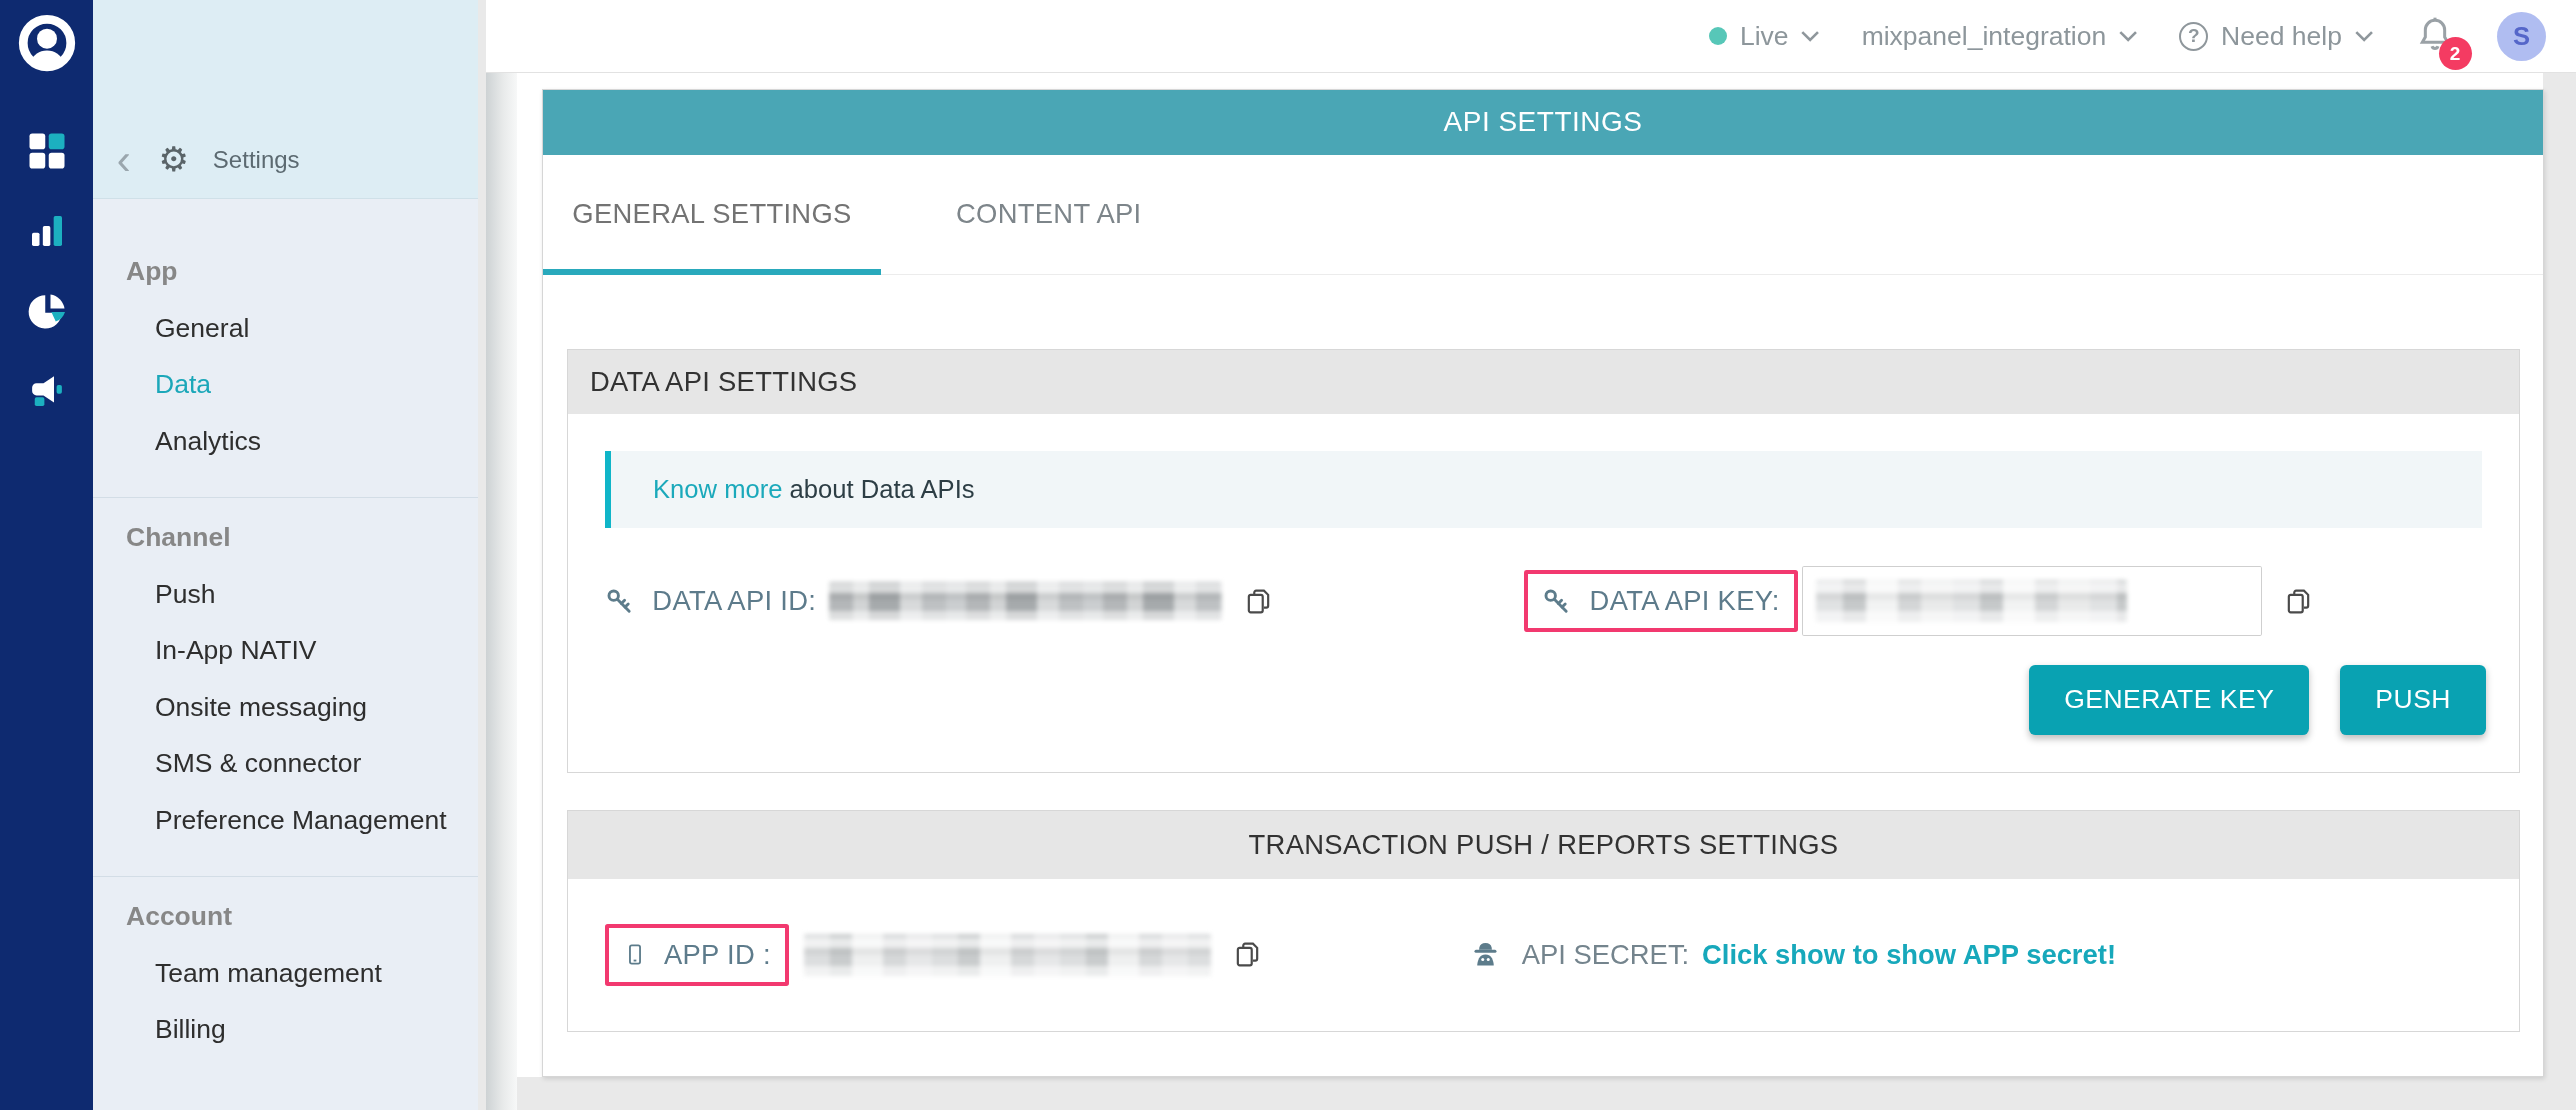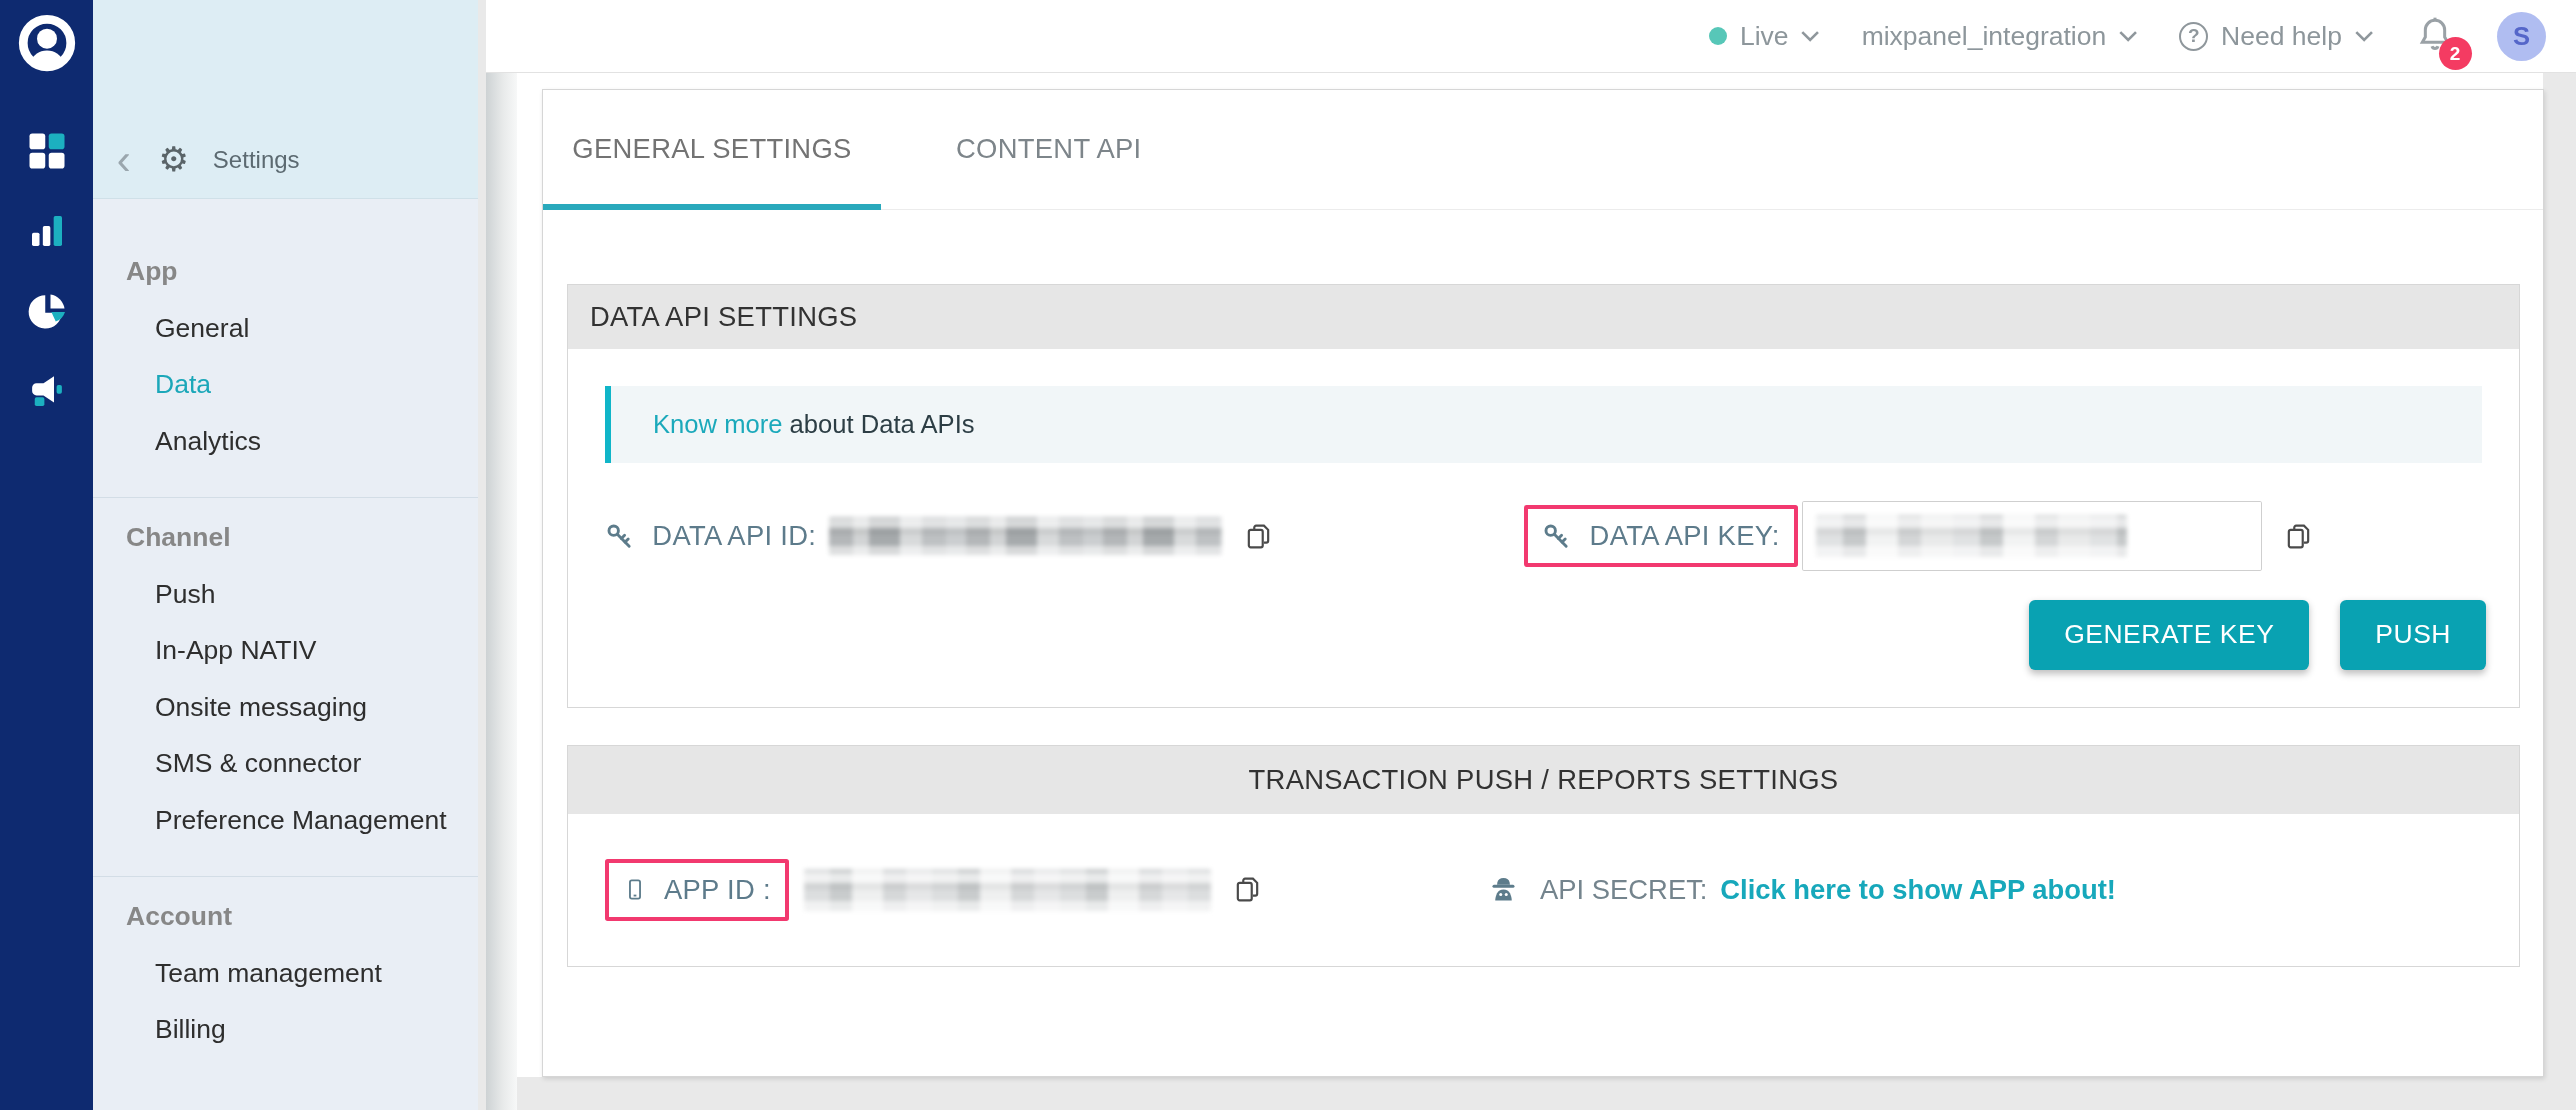--- a/index.html
+++ b/index.html
@@ -261,20 +261,21 @@
         </div>
         <div class="avatar">S</div>
       </div>
     </div>
 
     <div class="main-body">
       <div class="scroll-strip"></div>
       <div class="white-sheet"></div>
 
       <div class="card">
+        <div class="card-titlebar">API SETTINGS</div>
 
         <div class="tabs">
           <div class="tab active">GENERAL SETTINGS</div>
           <div class="tab inactive">CONTENT API</div>
         </div>
 
         <div class="section-box box1">
           <div class="section-head left">DATA API SETTINGS</div>
 
           <div class="info-strip">
@@ -359,21 +360,21 @@
               <svg viewBox="0 0 24 24" width="33" height="33">
                 <g fill="#5d7c8b">
                   <path d="M12 3.6 c-2.6 0 -4.1 1.3 -4.4 3.1 L7.3 8.6 h9.4 l-.3 -1.9 C16.1 4.9 14.6 3.6 12 3.6 Z"></path>
                   <rect x="4" y="8.6" width="16" height="2.2" rx="1.1"></rect>
                   <path d="M12 12 c2.2 0 3.9 1.1 4.7 2.8 c.9 2 1.3 3.7 1.3 5.2 H6 c0 -1.5 .4 -3.2 1.3 -5.2 C8.1 13.1 9.8 12 12 12 Z"></path>
                 </g>
                 <circle cx="10" cy="15.6" r="1.1" fill="#ffffff"></circle>
                 <circle cx="14" cy="15.6" r="1.1" fill="#ffffff"></circle>
               </svg>
               <span class="secret-label">API SECRET:</span>
-              <a class="secret-link">Click here to show APP about!</a>
+              <a class="secret-link">Click show to show APP secret!</a>
             </div>
           </div>
         </div>
 
       </div>
     </div>
   </div>
 </div>
 
 

